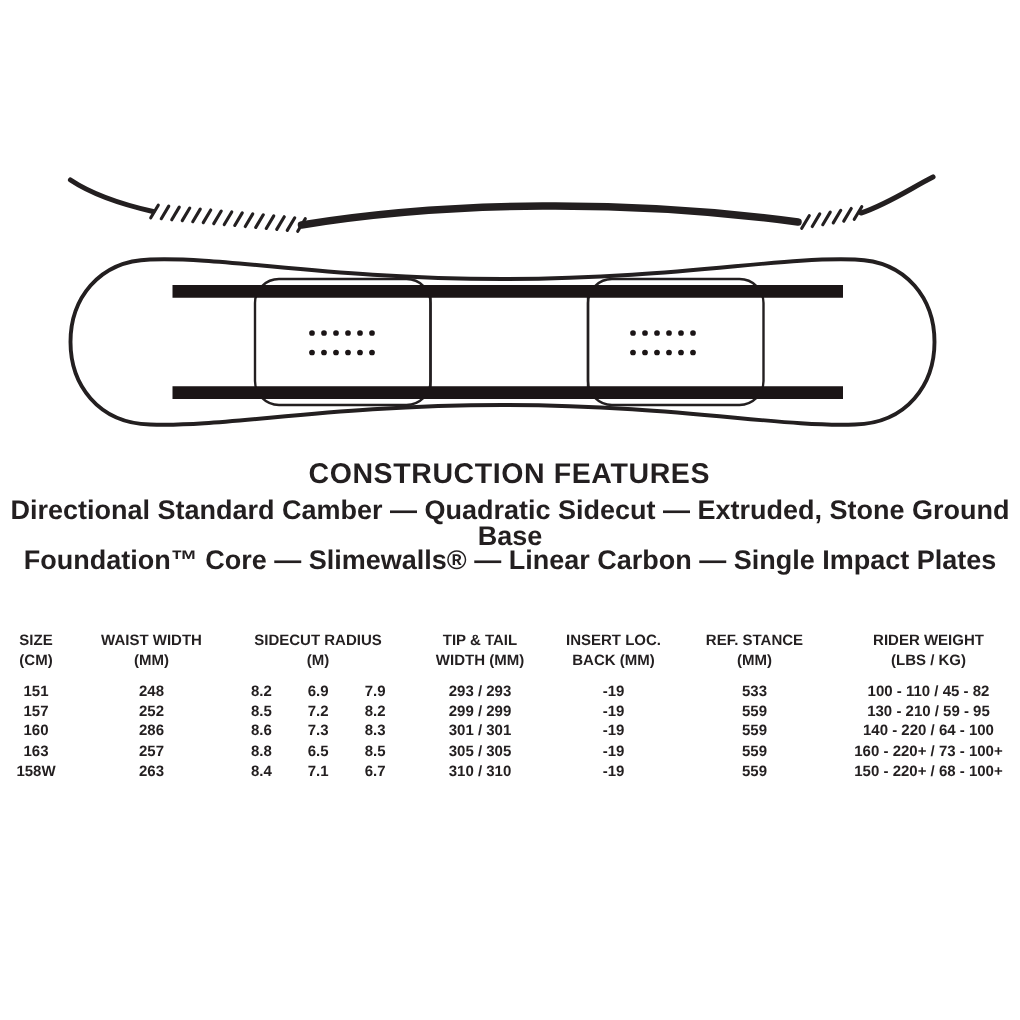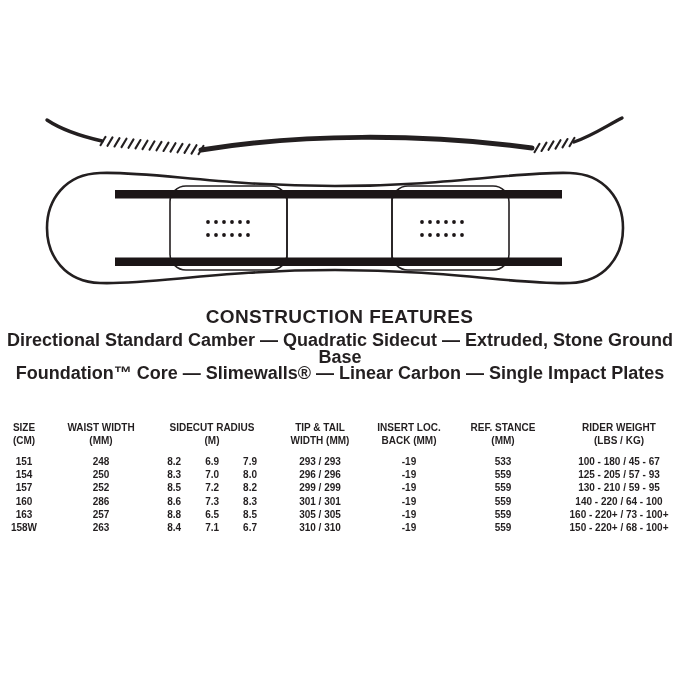--- a/index.html
+++ b/index.html
@@ -195,36 +195,21 @@
         <td>
             <div class="sidecut-wrap">
               <span>8.2</span>
               <span>6.9</span>
               <span>7.9</span>
             </div>
           </td>
         <td>293 / 293</td>
         <td>-19</td>
         <td>533</td>
-        <td>100 - 180 / 45 - 67</td>
-      </tr>
-      <tr>
-        <td>154</td>
-        <td>250</td>
-        <td>
-            <div class="sidecut-wrap">
-              <span>8.3</span>
-              <span>7.0</span>
-              <span>8.0</span>
-            </div>
-          </td>
-        <td>296 / 296</td>
-        <td>-19</td>
-        <td>559</td>
-        <td>125 - 205 / 57 - 93</td>
+        <td>100 - 110 / 45 - 82</td>
       </tr>
       <tr>
         <td>157</td>
         <td>252</td>
         <td>
             <div class="sidecut-wrap">
               <span>8.5</span>
               <span>7.2</span>
               <span>8.2</span>
             </div>

